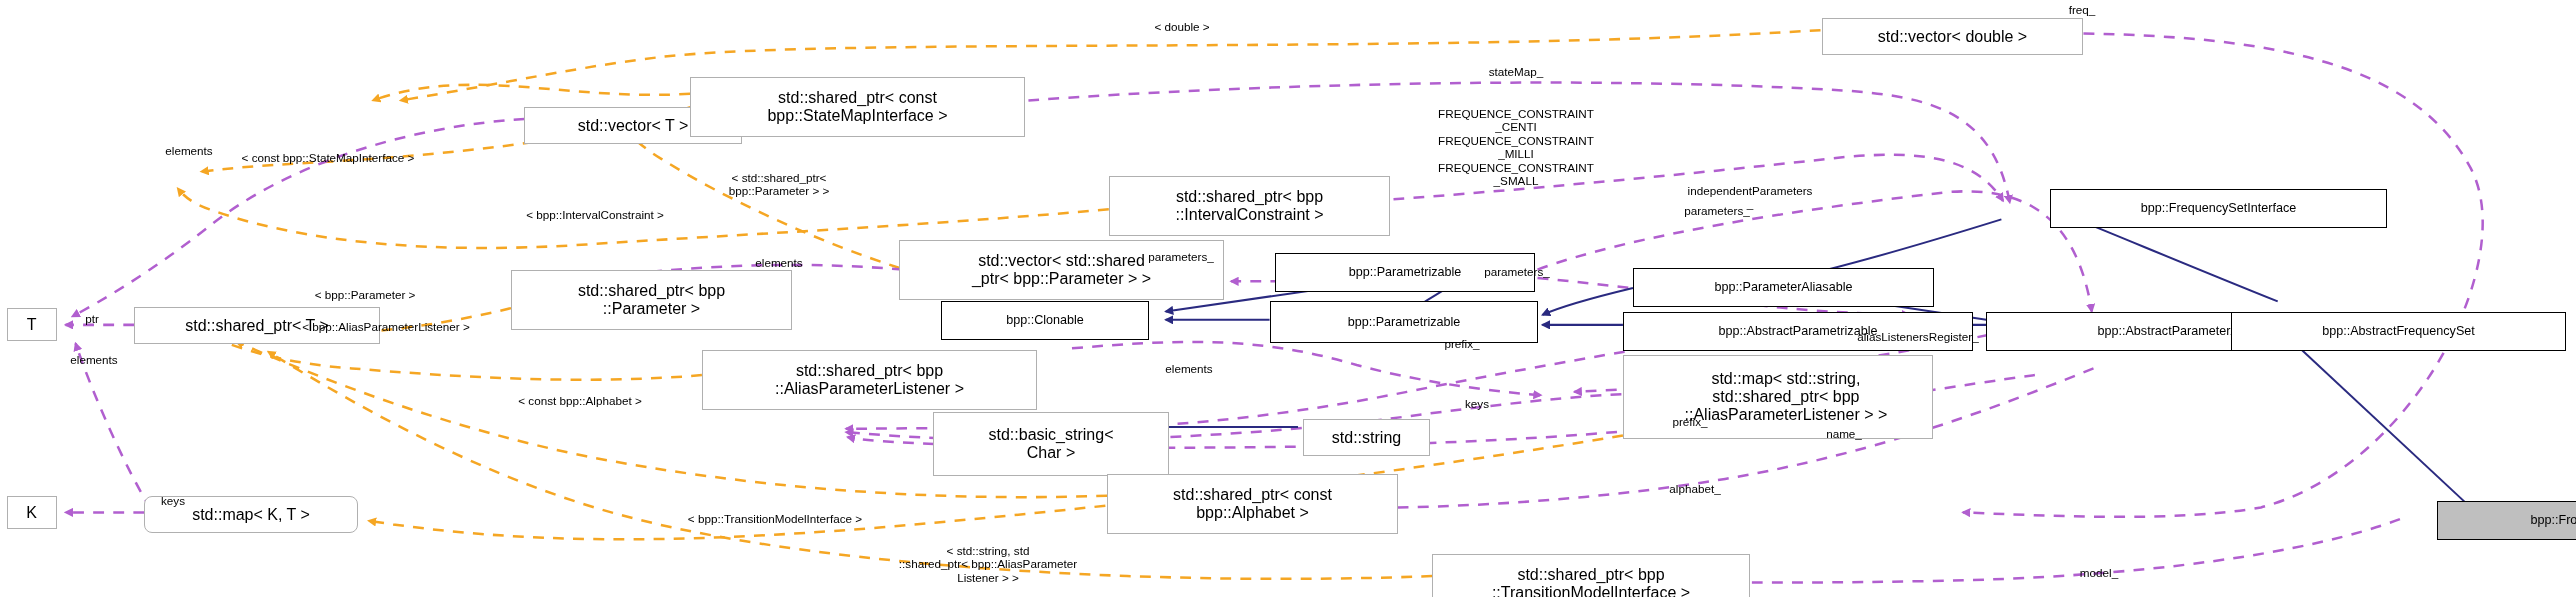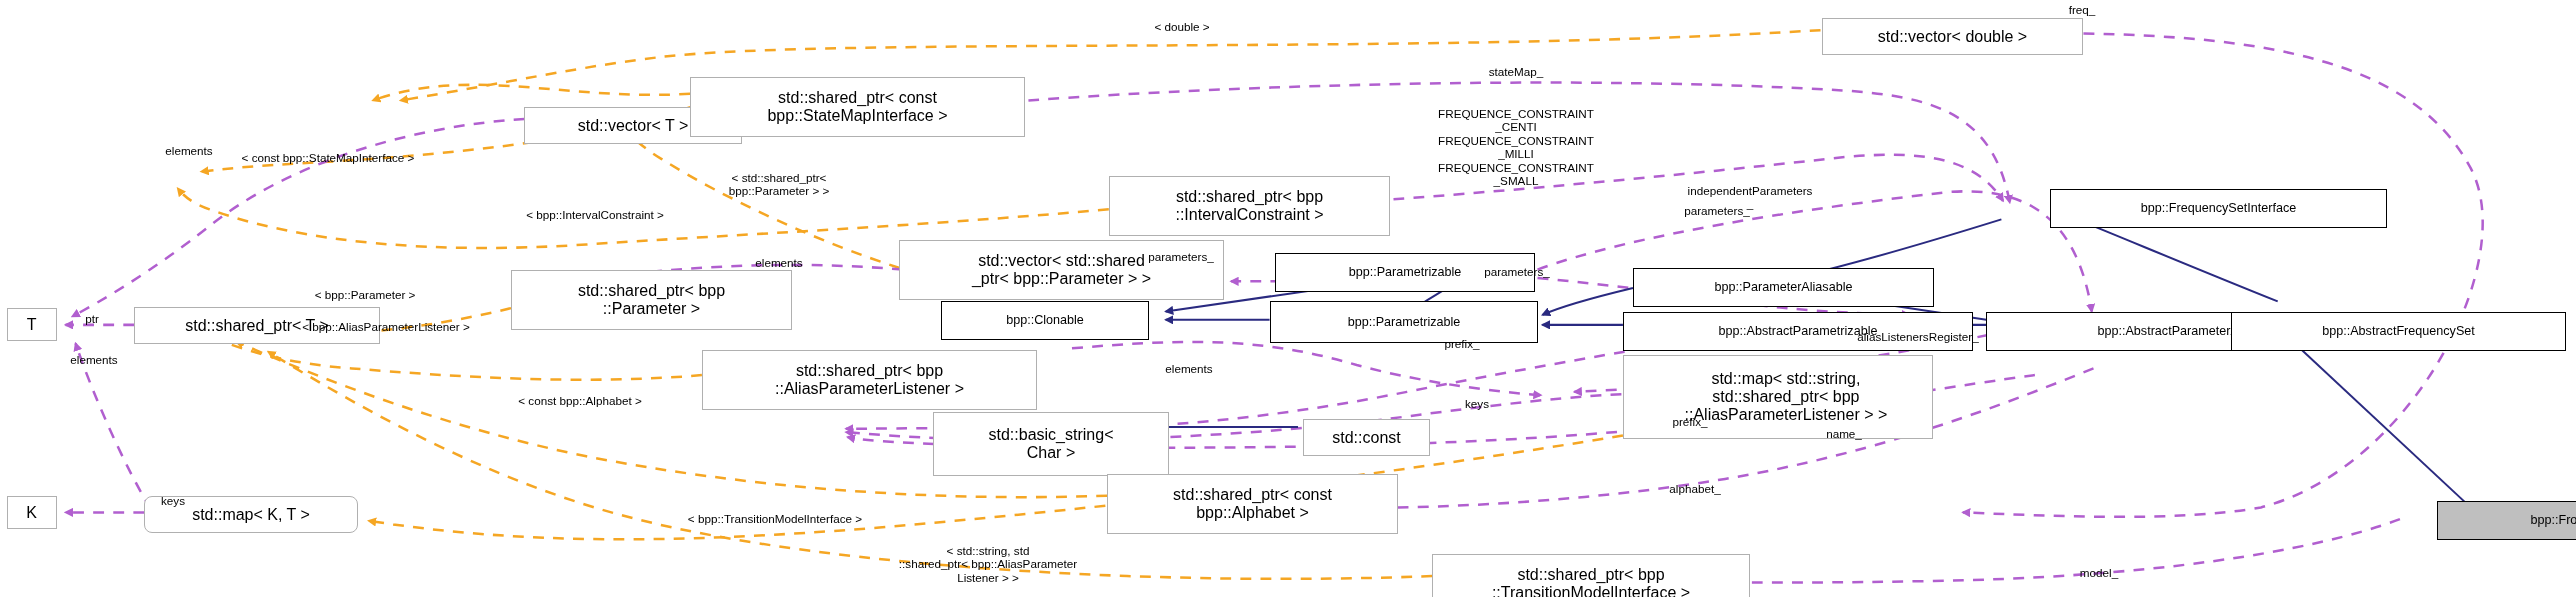--- a/index.html
+++ b/index.html
@@ -171,21 +171,21 @@
       <div class="node tmpl" style="left: 1109px; top: 176px; width: 281px; height: 60px;">std::shared_ptr&lt; bpp
 ::IntervalConstraint &gt;</div>
       <div class="node tmpl" style="left: 899px; top: 240px; width: 325px; height: 60px;">std::vector&lt; std::shared
 _ptr&lt; bpp::Parameter &gt; &gt;</div>
       <div class="node tmpl" style="left: 511px; top: 270px; width: 281px; height: 60px;">std::shared_ptr&lt; bpp
 ::Parameter &gt;</div>
       <div class="node tmpl" style="left: 702px; top: 350px; width: 335px; height: 60px;">std::shared_ptr&lt; bpp
 ::AliasParameterListener &gt;</div>
       <div class="node tmpl" style="left: 933px; top: 412px; width: 236px; height: 64px;">std::basic_string&lt;
 Char &gt;</div>
-      <div class="node tmpl" style="left: 1303px; top: 419px; width: 127px; height: 37px;">std::const</div>
+      <div class="node tmpl" style="left: 1303px; top: 419px; width: 127px; height: 37px;">std::string</div>
       <div class="node tmpl" style="left: 1107px; top: 474px; width: 291px; height: 60px;">std::shared_ptr&lt; const
 bpp::Alphabet &gt;</div>
       <div class="node tmpl" style="left: 1623px; top: 355px; width: 310px; height: 84px; padding-left: 20px;">std::map&lt; std::string,
 std::shared_ptr&lt; bpp
 ::AliasParameterListener &gt; &gt;</div>
       <div class="node tmpl" style="left: 1432px; top: 554px; width: 318px; height: 60px;">std::shared_ptr&lt; bpp
 ::TransitionModelInterface &gt;</div>
       <div class="node cls" style="left: 1275px; top: 253px; width: 260px; height: 39px;">bpp::Parametrizable</div>
       <div class="node cls" style="left: 941px; top: 301px; width: 208px; height: 39px;">bpp::Clonable</div>
       <div class="node cls" style="left: 1270px; top: 301px; width: 268px; height: 42px;">bpp::Parametrizable</div>

